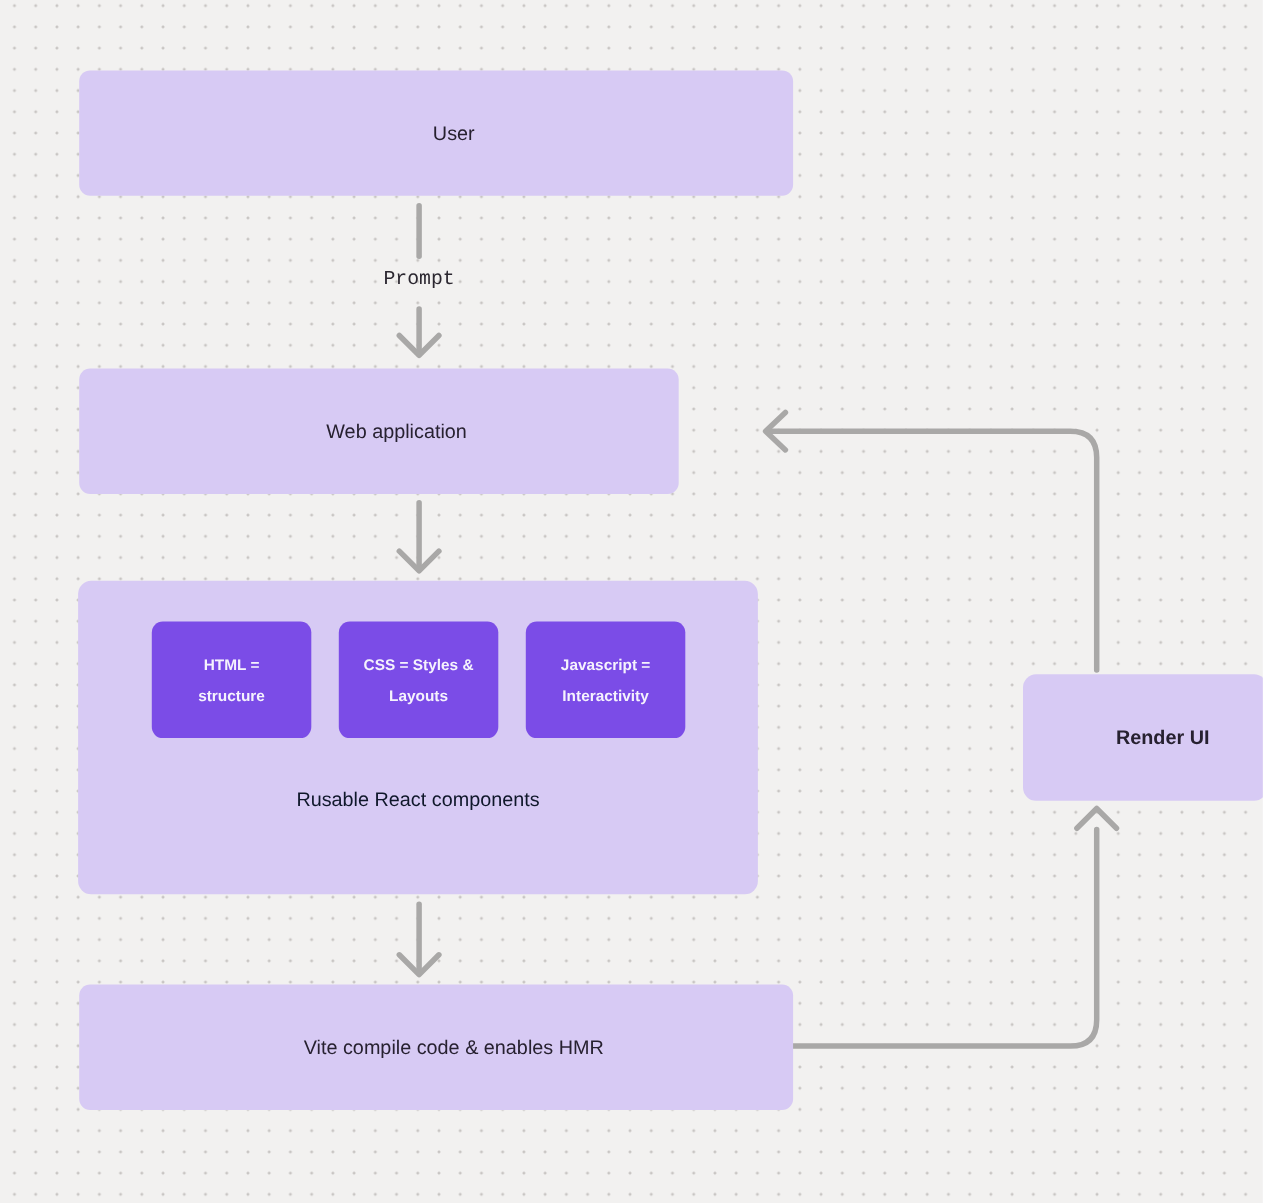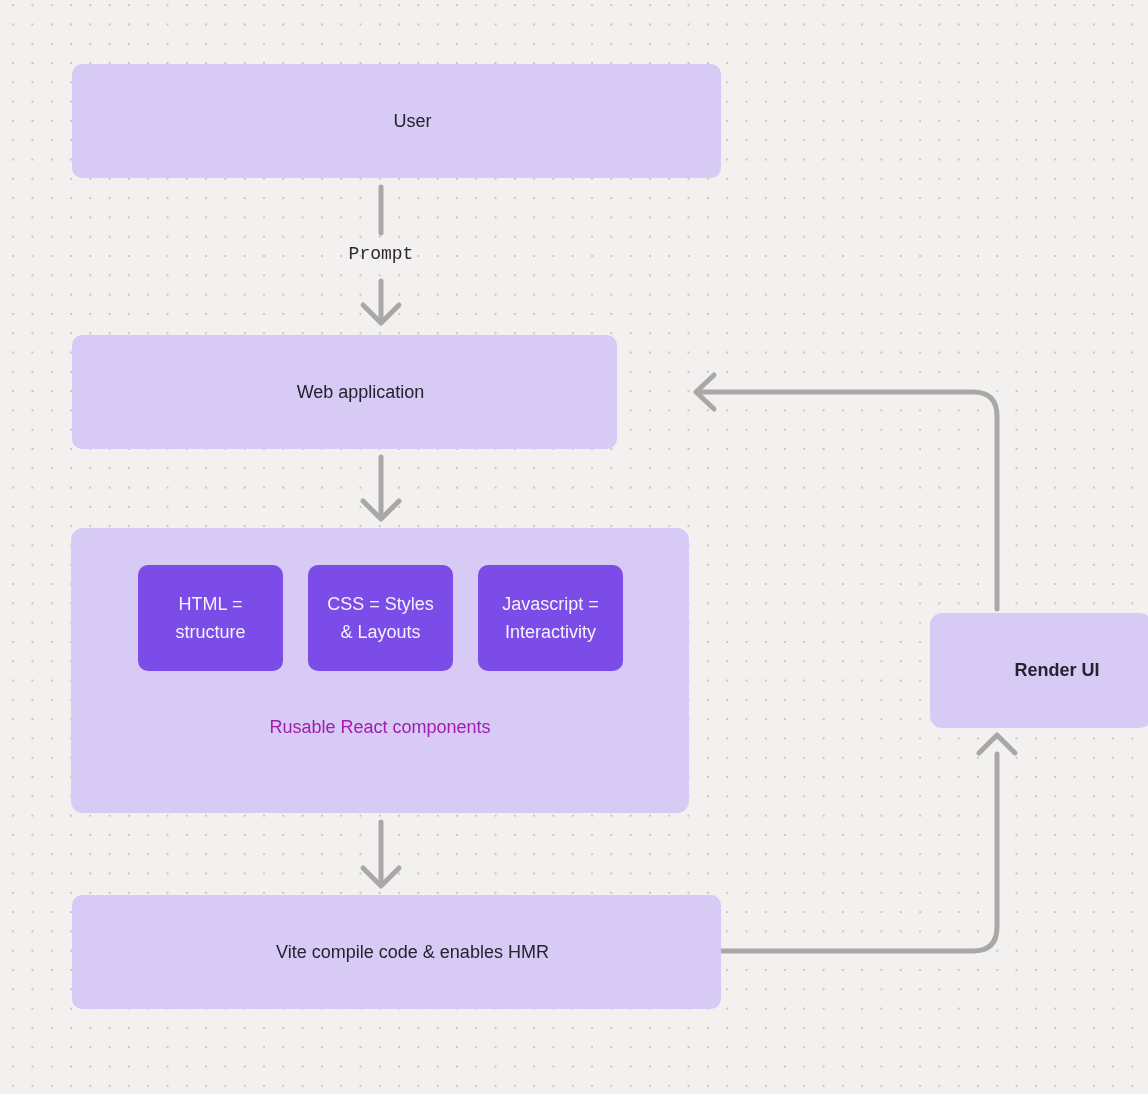--- a/index.html
+++ b/index.html
@@ -61,35 +61,36 @@
     top: 37px;
     width: 145px;
     height: 106px;
     background: #7b4ce7;
     border-radius: 10px;
     display: flex;
     align-items: center;
     justify-content: center;
     text-align: center;
     color: #f5f2fd;
-    font-size: 18px;
+    font-size: 14px;
     line-height: 28px;
     padding: 0 15px;
     box-sizing: border-box;
+    font-weight: bold;
   }
   .chip-1 { left: 67px; }
   .chip-2 { left: 237px; }
   .chip-3 { left: 407px; }
   .group-caption {
     position: absolute;
     left: 0;
     top: 189px;
     width: 100%;
     text-align: center;
-    color: #a21caf;
+    color: #0f172a;
     font-size: 18px;
   }
   .edge-label {
     position: absolute;
     z-index: 2;
     left: 321px;
     top: 244px;
     width: 120px;
     text-align: center;
     color: #2b2730;

